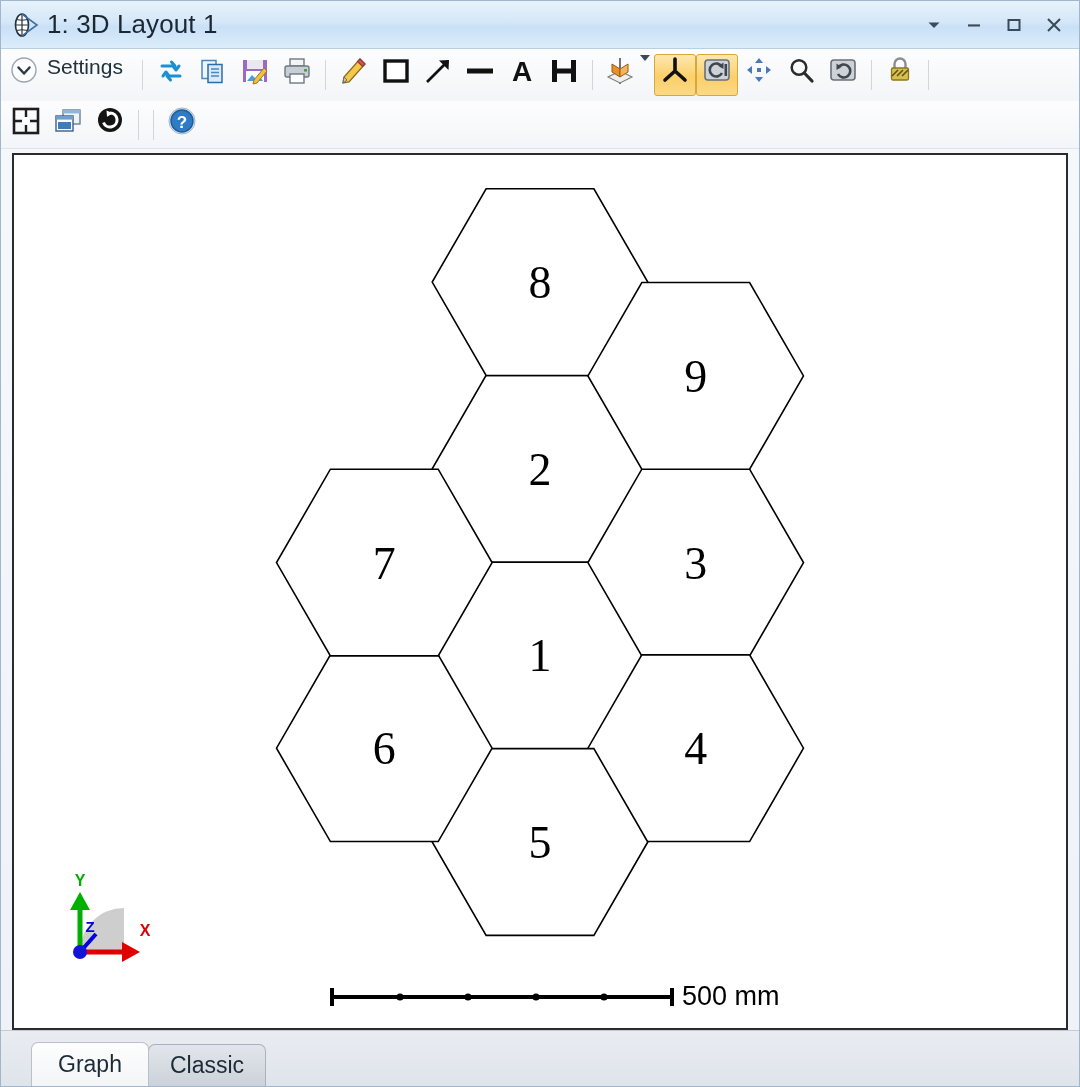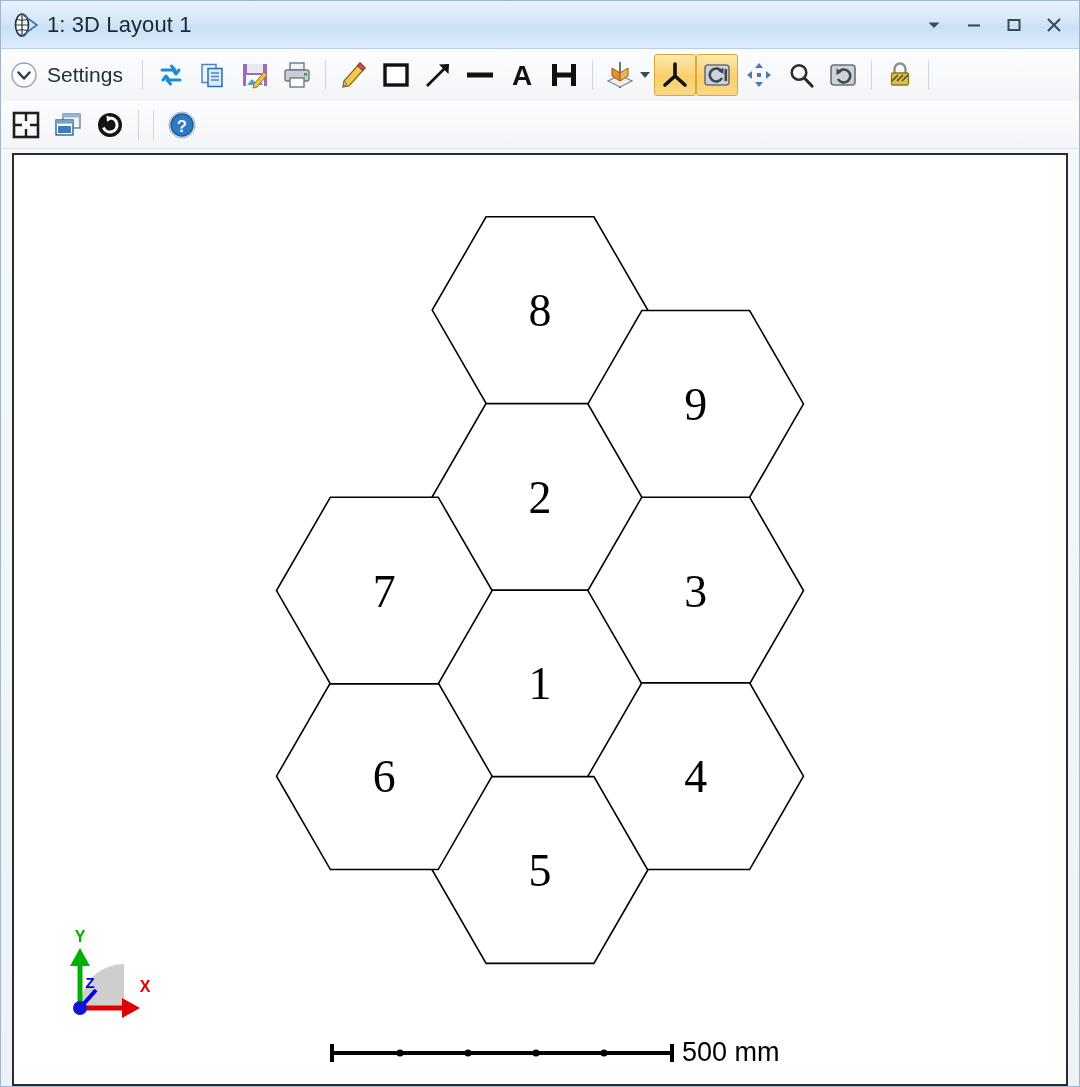--- a/index.html
+++ b/index.html
@@ -21,38 +21,38 @@
   
   .titlebar{
     height:48px;flex:0 0 48px;
     background:linear-gradient(to bottom,#e8f2fb 0%,#d4e7f8 45%,#c9e0f6 55%,#dcedfb 100%);
     border-bottom:1px solid #b9cfe4;
     display:flex;align-items:center;padding:0 6px 0 10px;
     box-sizing:border-box;position:relative;
   }
   .title-icon{width:30px;height:30px;flex:0 0 30px;margin-right:6px;display:flex;align-items:center;justify-content:center;}
   .title-text{
-    font-size:22px;color:#1b2733;letter-spacing:.1px;white-space:nowrap;
+    font-size:26px;color:#1b2733;letter-spacing:.1px;white-space:nowrap;
   }
   .win-btns{margin-left:auto;display:flex;align-items:center;gap:2px;}
   .win-btn{
     width:38px;height:34px;display:flex;align-items:center;justify-content:center;
     color:#3a4a58;
   }
 
   
   .toolbar{
     flex:0 0 auto;display:flex;align-items:center;
     background:linear-gradient(to bottom,#fdfdfe 0%,#f3f5f8 100%);
     padding:2px 4px;box-sizing:border-box;
   }
   .tb-row1{height:52px;}
   .tb-row2{height:48px;border-bottom:1px solid #dfe4ea;}
   .tb-item{
-    height:42px;min-width:42px;display:flex;align-items:center;justify-content:center;
+    height:42px;min-width:42px;display:flex;align-items:flex-start;justify-content:center;
     border:1px solid transparent;border-radius:3px;box-sizing:border-box;
     padding:0 3px;
   }
   .tb-item.active{
     background:linear-gradient(to bottom,#fde8b0 0%,#fbcf6a 55%,#fad987 100%);
     border:1px solid #d8a73a;border-radius:3px;
   }
   .tb-text{
     font-size:21px;color:#20303d;padding:0 8px;white-space:nowrap;
   }
@@ -435,14 +435,22 @@
           <line x1="344" y1="6" x2="344" y2="24" stroke="#000" stroke-width="4"></line>
           <circle cx="72" cy="15" r="3.6" fill="#000"></circle>
           <circle cx="140" cy="15" r="3.6" fill="#000"></circle>
           <circle cx="208" cy="15" r="3.6" fill="#000"></circle>
           <circle cx="276" cy="15" r="3.6" fill="#000"></circle>
         </svg>
       <span class="scale-label">500 mm</span>
     </span>
   </div>
 
+  <div class="tabbar">
+    <div class="tab active">
+      <span>Graph</span>
+    </div>
+    <div class="tab inactive">
+      <span>Classic</span>
+    </div>
+  </div>
 
 </div>
 
 </body></html>

